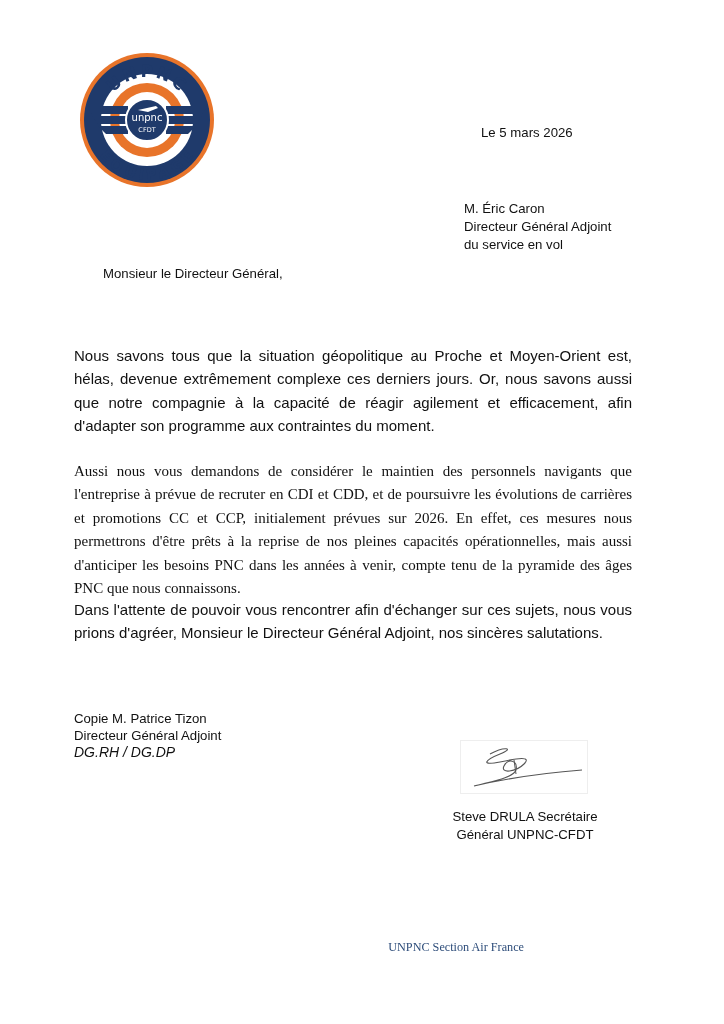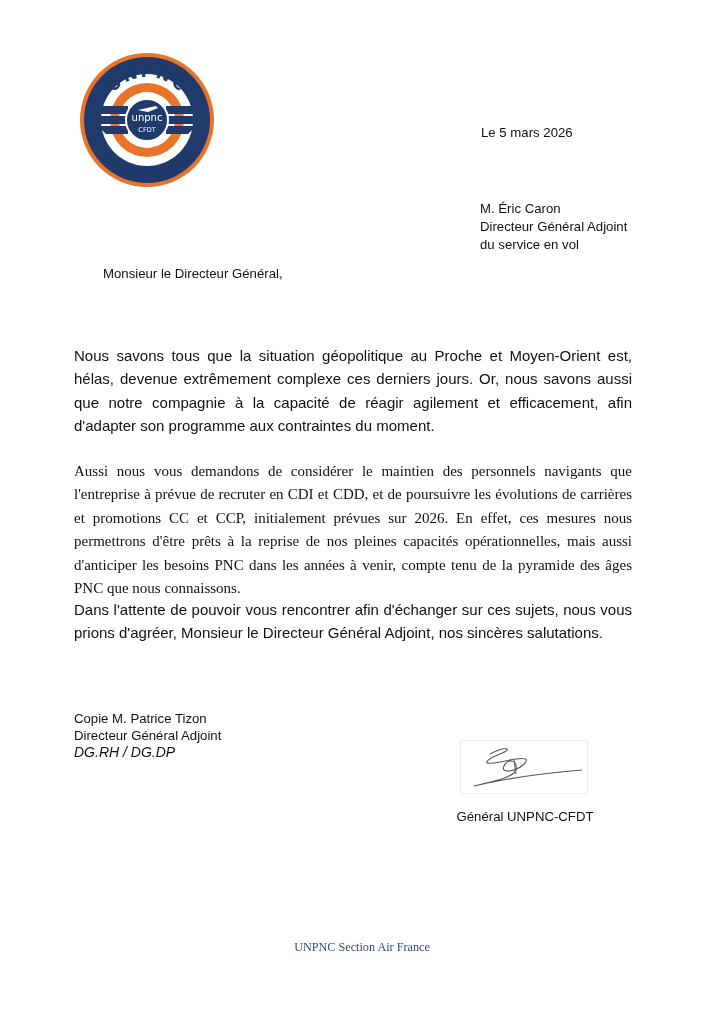--- a/index.html
+++ b/index.html
@@ -1,31 +1,31 @@
 <!DOCTYPE html>
 <html><head>
 <meta charset="utf-8">
 <style>
   html, body { margin: 0; padding: 0; background: #ffffff; }
   body { width: 724px; height: 1024px; position: relative; overflow: hidden;
          font-family: "Liberation Sans", sans-serif; color: #111; }
   .abs { position: absolute; }
   .logo { left: 78px; top: 52px; width: 138px; height: 136px; }
   .date { left: 481px; top: 125px; font-size: 13.2px; }
-  .recipient { left: 480px; top: 200px; font-size: 13.2px; line-height: 18px; }
+  .recipient { left: 464px; top: 200px; font-size: 13.2px; line-height: 18px; }
   .salutation { left: 74px; top: 266px; font-size: 13.2px; margin-left: 29px; }
   .para { left: 74px; width: 558px; font-size: 15px; line-height: 23.4px; text-align: justify; }
   .p1 { top: 344px; }
   .p2 { top: 460px; font-family: Liberation Serif, serif; }
   .p3 { top: 598px; }
   .copy { left: 74px; top: 711px; font-size: 13.2px; line-height: 16.5px; }
   .copy .big { font-size: 14px; font-style: italic; }
   .sigbox { left: 460px; top: 740px; width: 128px; height: 54px; }
   .signer { left: 440px; top: 808px; width: 170px; text-align: center; font-size: 13.2px; line-height: 17.5px; }
-  .footer { left: 200px; top: 940px; width: 324px; text-align: center; font-family: "Liberation Serif", serif;
+  .footer { left: 200px; top: 940px; width: 324px; text-align: right; font-family: "Liberation Serif", serif;
             font-size: 12.2px; line-height: 15px; color: #2e4d7a; }
 </style>
 </head>
 <body>
 
 <div class="abs logo">
   <svg width="138" height="136" viewBox="0 0 138 136">
     <defs>
       <path id="arcTop" d="M 26 68 A 43 43 0 0 1 112 68"></path>
       <path id="arcBot" d="M 22 70 A 47 47 0 0 0 116 70"></path>
@@ -79,18 +79,19 @@
 
 <div class="abs sigbox">
   <svg width="128" height="54" viewBox="0 0 128 54">
     <rect x="0.5" y="0.5" width="127" height="53" fill="#ffffff" stroke="#eeeeee"></rect>
     <path d="M 30 14 C 45 6, 55 8, 40 14 C 25 20, 20 26, 40 22 C 58 18, 72 16, 64 24 C 56 32, 40 34, 44 26 C 48 18, 58 20, 56 30 C 54 38, 28 42, 14 46 C 40 40, 70 34, 122 30" fill="none" stroke="#555" stroke-width="1.1"></path>
     <path d="M 54 20 L 56 34" fill="none" stroke="#555" stroke-width="1"></path>
   </svg>
 </div>
 
 <div class="abs signer">
+  <div>Steve DRULA Secrétaire</div>
   <div>Général UNPNC-CFDT</div>
 </div>
 
 <div class="abs footer">
   <div>UNPNC Section Air France</div>
 </div>
 
 </body></html>

